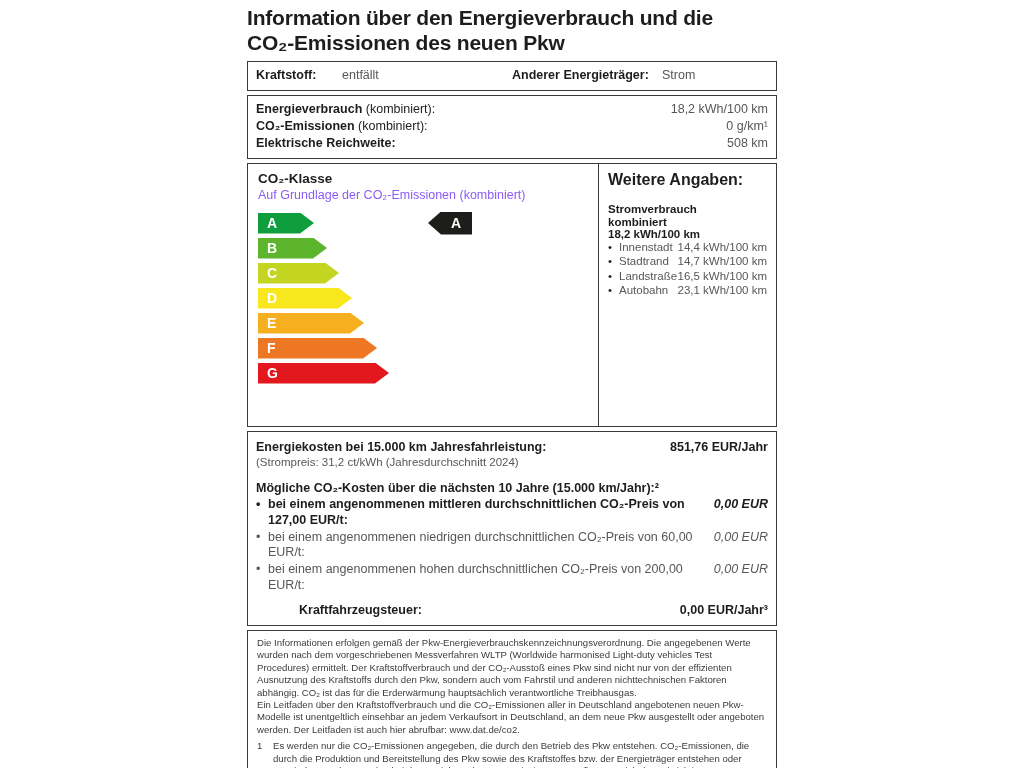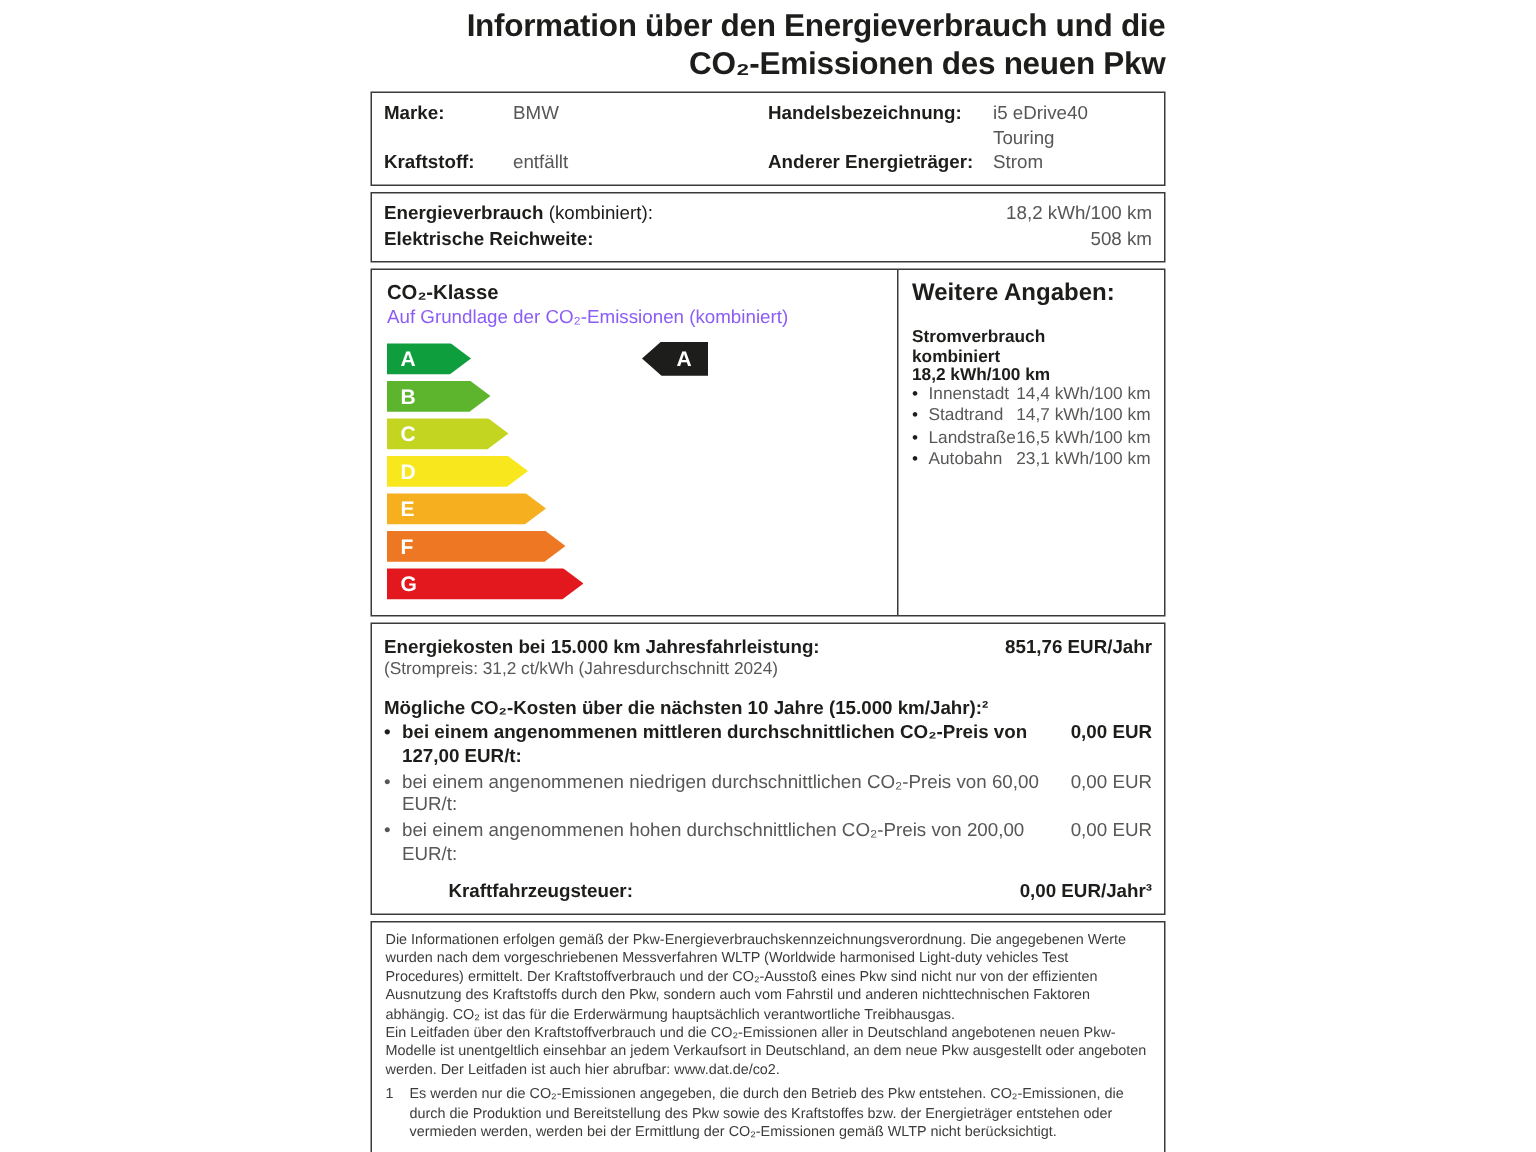--- a/index.html
+++ b/index.html
@@ -1,39 +1,39 @@
 <!DOCTYPE html>
 <html><head>
 <meta charset="utf-8">
 <style>
   * { margin: 0; padding: 0; box-sizing: border-box; }
   html, body { width: 1024px; background: #ffffff; font-family: "Liberation Sans", sans-serif; color: #1d1d1b; }
   .page { width: 1024px; height: 768px; background: #fff; padding-top: 5px; }
   .content { width: 530px; margin: 0 auto; }
 
-  .title { text-align: right; font-weight: bold; font-size: 21px; line-height: 25px; letter-spacing: -0.2px; margin-bottom: 6px; }
+  .title { text-align: left; font-weight: bold; font-size: 21px; line-height: 25px; letter-spacing: -0.2px; margin-bottom: 6px; }
 
   .box { border: 1.5px solid #3a3a3a; margin-bottom: 4px; background: #fff; }
 
   
   .vehicle { padding: 5px 8px 6px 8px; font-size: 12.5px; line-height: 16.5px; }
   .v-row { display: flex; }
   .v-cell { display: flex; width: 50%; }
   .v-label { font-weight: bold; width: 86px; flex: none; }
   .v-cell.right .v-label { width: 150px; }
   .v-value { color: #575756; }
 
   
   .energy { padding: 5px 8px 6px 8px; font-size: 12.5px; line-height: 17px; }
   .e-row { display: flex; justify-content: space-between; }
   .e-label b { font-weight: bold; }
   .e-value { color: #575756; }
 
   
-  .co2box { display: flex; height: 232px; }
+  .co2box { display: flex; height: 264px; }
   .co2-left { flex: 1; padding: 7px 10px; position: relative; }
   .co2-heading { font-weight: bold; font-size: 13.5px; }
   .co2-sub { font-size: 12.5px; color: #8b5cf6; margin-top: 2px; }
   .arrows { position: relative; margin-top: 11px; }
   .arrow { height: 21px; margin-bottom: 4px; color: #fff; font-weight: bold; font-size: 14px; line-height: 21px; padding-left: 9px;
            clip-path: polygon(0 0, calc(100% - 14px) 0, 100% 50%, calc(100% - 14px) 100%, 0 100%); }
   .indicator { position: absolute; top: -1px; left: 170px; width: 44px; height: 23px; color: #fff; font-weight: bold; font-size: 14px;
                line-height: 23px; text-align: center; padding-left: 12px;
                clip-path: polygon(0 50%, 13px 0, 100% 0, 100% 100%, 13px 100%); }
   .co2-right { width: 178px; flex: none; border-left: 1.5px solid #3a3a3a; padding: 7px 9px; font-size: 11.5px; }
@@ -47,21 +47,21 @@
 
   
   .costs { padding: 7px 8px 8px 8px; font-size: 12.5px; }
   .c-row { display: flex; justify-content: space-between; line-height: 16px; }
   .c-bold { font-weight: bold; }
   .c-note { color: #575756; font-size: 11.5px; line-height: 15px; }
   .c-head { font-weight: bold; margin-top: 10px; line-height: 16px; }
   .c-item { display: flex; line-height: 15.5px; margin-top: 1.5px; }
   .c-item .dot { width: 12px; flex: none; }
   .c-item .txt { flex: 1; }
-  .c-item .val { white-space: nowrap; padding-left: 10px; }
+  .c-item .val { white-space: nowrap; padding-left: 10px; font-style: italic; }
   .c-item.gray { color: #575756; }
   .c-steuer { display: flex; justify-content: space-between; font-weight: bold; margin-top: 10px; padding-left: 43px; }
 
   
   .fine { padding: 6px 9px 7px 9px; font-size: 9.6px; line-height: 12.4px; color: #3c3c3b; }
   .fp { margin: 0; }
   .fn { display: flex; margin-top: 4px; }
   .fn-num { width: 16px; flex: none; }
   .fn-text { flex: 1; }
 </style>
@@ -72,44 +72,38 @@
   <div class="content">
 
     <div class="title">
       <div>Information über den Energieverbrauch und die</div>
       <div>CO₂-Emissionen des neuen Pkw</div>
     </div>
 
     <div class="box vehicle">
       <div class="v-row">
         <div class="v-cell">
-          <span class="v-label">Marke:</span>
-          <span class="v-value">BMW</span>
-        </div>
-        <div class="v-cell right">
-          <span class="v-label">Handelsbezeichnung:</span>
-          <span class="v-value">i5 eDrive40 Touring</span>
-        </div>
-      </div>
-      <div class="v-row">
-        <div class="v-cell">
           <span class="v-label">Kraftstoff:</span>
           <span class="v-value">entfällt</span>
         </div>
         <div class="v-cell right">
           <span class="v-label">Anderer Energieträger:</span>
           <span class="v-value">Strom</span>
         </div>
       </div>
     </div>
 
     <div class="box energy">
       <div class="e-row">
         <span class="e-label"><b>Energieverbrauch</b><span> (kombiniert):</span></span>
         <span class="e-value">18,2 kWh/100 km</span>
+      </div>
+      <div class="e-row">
+        <span class="e-label"><b>CO₂-Emissionen</b><span> (kombiniert):</span></span>
+        <span class="e-value">0 g/km¹</span>
       </div>
       <div class="e-row">
         <span class="e-label"><b>Elektrische Reichweite:</b><span></span></span>
         <span class="e-value">508 km</span>
       </div>
     </div>
 
     <div class="box co2box">
       <div class="co2-left">
         <div class="co2-heading">CO₂-Klasse</div>

